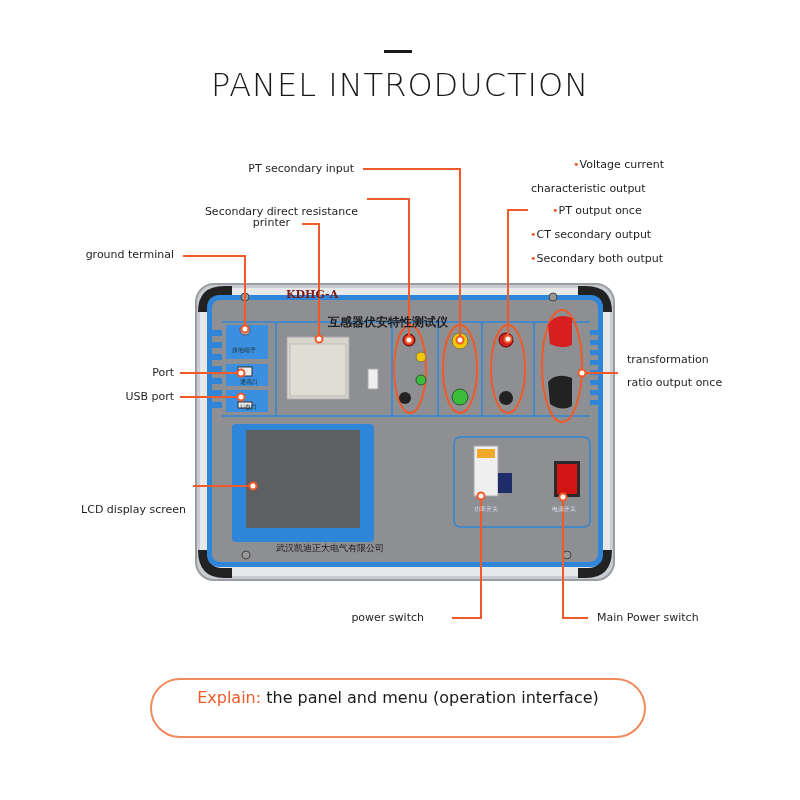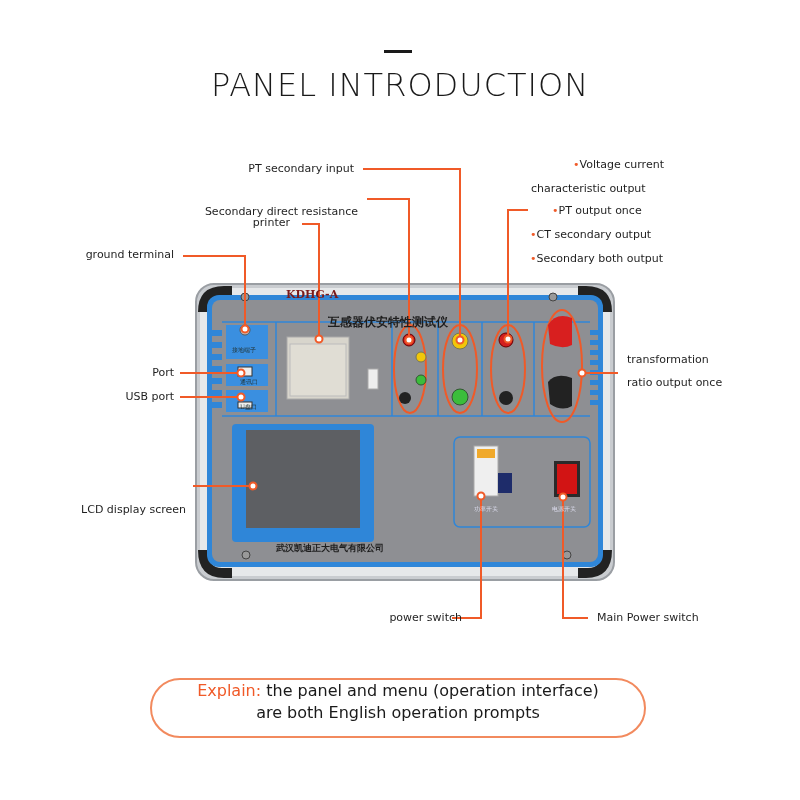--- a/index.html
+++ b/index.html
@@ -9,21 +9,21 @@
   .title-bar { left: 384px; top: 50px; width: 28px; height: 3px; background: #1a1a1a; }
   .title { left: 0; top: 66px; width: 800px; text-align: center; font-size: 32px;
            letter-spacing: 1px; color: #1a1a1a; font-family: "DejaVu Sans", sans-serif; font-weight: 300; }
   .label { font-size: 11px; color: #1f1f1f; white-space: nowrap; line-height: 18px; }
   .r { text-align: right; }
   .ol { stroke: #f05a28; stroke-width: 2; fill: none; }
   .dot { fill: #fff; stroke: #f05a28; stroke-width: 2; }
   .bullet { color: #f05a28; }
   .explain { left: 150px; top: 678px; width: 496px; height: 60px; border: 2px solid #f28a5e;
              border-radius: 32px; box-sizing: border-box; text-align: center; font-size: 16px;
-             line-height: 22px; }
+             line-height: 22px; padding-top: 7px; }
   .explain .accent { color: #f05a28; }
   .cn { font-family: "DejaVu Serif", serif; }
 </style>
 </head>
 <body>
 
 <div class="abs title-bar"></div>
 <div class="abs title">PANEL INTRODUCTION</div>
 
 <svg class="abs" style="left:0;top:0" width="800" height="800">
@@ -137,21 +137,21 @@
     <circle class="dot" cx="253" cy="486" r="3.5"></circle>
       <circle class="dot" cx="508" cy="339" r="3.5"></circle>
     <circle class="dot" cx="582" cy="373" r="3.5"></circle>
       <circle class="dot" cx="481" cy="496" r="3.5"></circle>
     <circle class="dot" cx="563" cy="497" r="3.5"></circle>
   </g>
 </svg>
 
 <div class="abs cn" style="left:286px;top:288px;font-size:11px;font-weight:bold;color:#7a1a1a;">KDHG-A</div>
 <div class="abs cn" style="left:328px;top:314px;font-size:12px;font-weight:bold;color:#1d1d1d;">互感器伏安特性测试仪</div>
-<div class="abs cn" style="left:276px;top:542px;font-size:9px;font-weight:bold;color:#1d1d1d;">武汉凯迪正大电气有限公司</div>
+<div class="abs cn" style="left:276px;top:542px;font-size:9px;font-weight:normal;color:#1d1d1d;">武汉凯迪正大电气有限公司</div>
 <div class="abs cn" style="left:232px;top:346px;font-size:6px;color:#233;">接地端子</div>
 <div class="abs cn" style="left:240px;top:378px;font-size:6px;color:#233;">通讯口</div>
 <div class="abs cn" style="left:240px;top:403px;font-size:6px;color:#233;">U盘口</div>
 <div class="abs cn" style="left:474px;top:505px;font-size:6px;color:#dde;">功率开关</div>
 <div class="abs cn" style="left:552px;top:505px;font-size:6px;color:#dde;">电源开关</div>
 
 <div class="abs label r" style="right:446px;top:160px;">PT secondary input</div>
 <div class="abs label r" style="right:442px;top:203px;">Secondary direct resistance</div>
 <div class="abs label r" style="right:510px;top:214px;">printer</div>
 <div class="abs label r" style="right:626px;top:246px;margin-left:24px;">ground terminal</div>
@@ -161,19 +161,18 @@
 
 <div class="abs label" style="left:560px;top:156px;margin-left:13px;"><span class="bullet">•</span><span>Voltage current</span></div>
 <div class="abs label" style="left:531px;top:180px;">characteristic output</div>
 <div class="abs label" style="left:530px;top:202px;margin-left:22px;"><span class="bullet">•</span><span>PT output once</span></div>
 <div class="abs label" style="left:530px;top:226px;"><span class="bullet">•</span><span>CT secondary output</span></div>
 <div class="abs label" style="left:530px;top:250px;"><span class="bullet">•</span><span>Secondary both output</span></div>
 
 <div class="abs label" style="left:627px;top:351px;">transformation</div>
 <div class="abs label" style="left:627px;top:374px;">ratio output once</div>
 
-<div class="abs label r" style="right:338px;top:609px;margin-left:47px;">power switch</div>
+<div class="abs label r" style="right:376px;top:609px;margin-left:47px;">power switch</div>
 <div class="abs label" style="left:597px;top:609px;">Main Power switch</div>
 
 <div class="abs explain">
   <div><span class="accent">Explain:</span><span> the panel and menu (operation interface)</span></div>
-  <div>are both English operation prompts</div>
 </div>
 
 </body></html>

